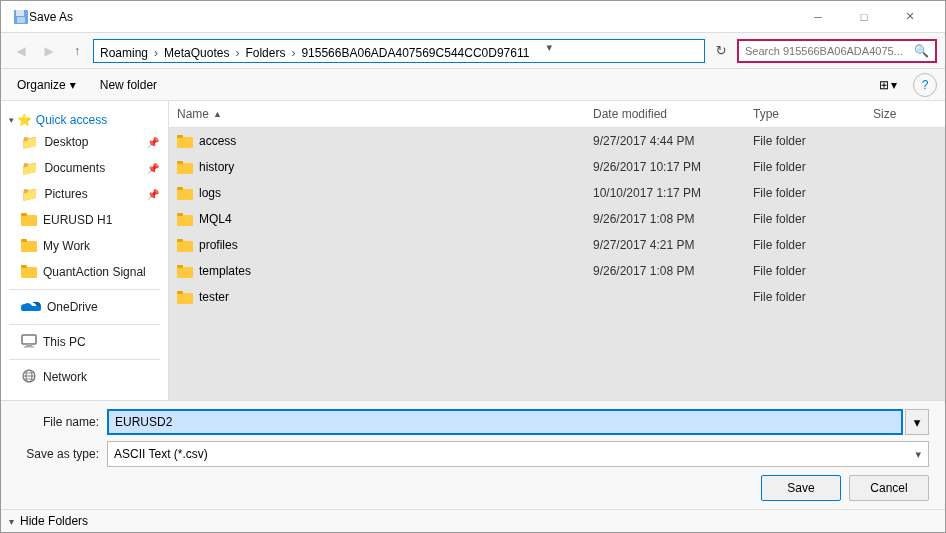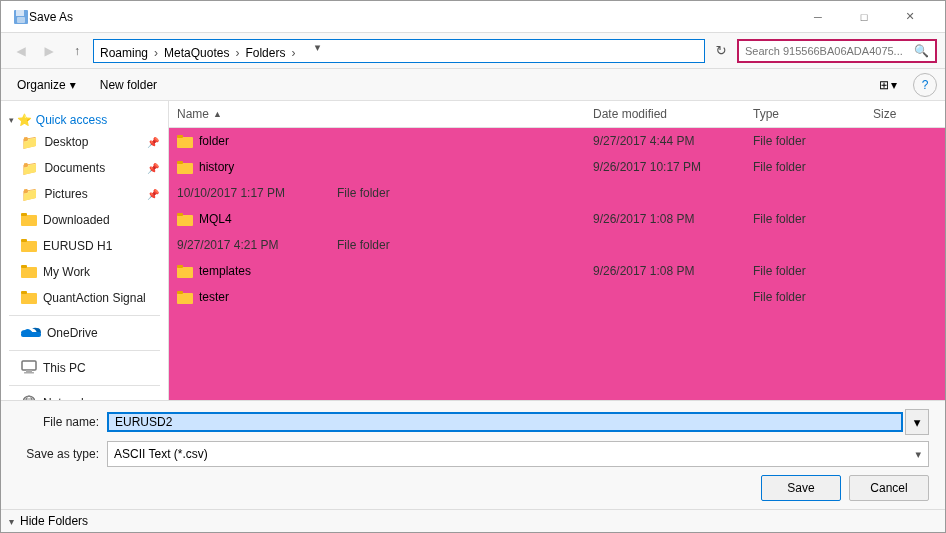--- a/index.html
+++ b/index.html
@@ -219,21 +219,21 @@
     .sidebar-item-divider {
       height: 1px;
       background: #e0e0e0;
       margin: 4px 8px;
     }
 
     
     .file-list {
       flex: 1;
       overflow-y: auto;
-      background: #ec4899;
+      background: #e5e5e5;
     }
     .file-list-header {
       display: flex;
       align-items: center;
       padding: 2px 0;
       border-bottom: 1px solid #e0e0e0;
       background: #fff;
       position: sticky;
       top: 0;
     }
@@ -385,20 +385,21 @@
     <button class="nav-btn disabled">◀</button>
     <button class="nav-btn disabled">▶</button>
     <button class="nav-btn">↑</button>
     <div class="address-path">
       <span class="path-segment">Roaming</span>
       <span class="path-sep">›</span>
       <span class="path-segment">MetaQuotes</span>
       <span class="path-sep">›</span>
       <span class="path-segment">Folders</span>
       <span class="path-sep">›</span>
+      <span class="path-segment">915566BA06ADA407569C544CC0D97611</span>
       <button class="nav-btn" style="margin-left:4px; padding:0 4px; font-size:11px;">▾</button>
     </div>
     <button class="refresh-btn">↻</button>
     <div class="search-box">
       <input type="text" style="width: 100%; border: none; outline: none; font-size: 11px; color: rgb(153, 153, 153);" placeholder="Search 915566BA06ADA4075...">
       <span style="color:#777; font-size:12px;">🔍</span>
     </div>
   </div>
 
   <div class="toolbar">
@@ -437,30 +438,20 @@
           <span style="color:#4a90d9; font-size:14px;">📁</span>
           <span>Documents</span>
           <span class="pin-icon">📌</span>
         </div>
         <div class="sidebar-item">
           <span style="color:#4a90d9; font-size:14px;">📁</span>
           <span>Pictures</span>
           <span class="pin-icon">📌</span>
         </div>
         <div class="sidebar-item">
-          <span style="color:#ffc83d; font-size:14px; position:relative;">
-            <svg width="16" height="14" viewBox="0 0 16 14">
-                <rect x="0" y="3" width="16" height="11" rx="1" fill="#ffc83d"></rect>
-                <rect x="0" y="3" width="7" height="3" fill="#ffc83d"></rect>
-                <rect x="0" y="1" width="6" height="3" rx="1" fill="#e6a800"></rect>
-              </svg>
-          </span>
-          <span>Downloaded</span>
-        </div>
-        <div class="sidebar-item">
           <span style="font-size:14px; color:#ffc83d;">
             <svg width="16" height="14" viewBox="0 0 16 14">
                 <rect x="0" y="3" width="16" height="11" rx="1" fill="#ffc83d"></rect>
                 <rect x="0" y="1" width="6" height="3" rx="1" fill="#e6a800"></rect>
               </svg>
           </span>
           <span>EURUSD H1</span>
         </div>
         <div class="sidebar-item">
           <span style="font-size:14px; color:#ffc83d;">
@@ -541,56 +532,70 @@
         </div>
       </div>
 
       <div id="file-rows-container">
           <div class="file-row">
       <div class="col-name">
         <svg width="16" height="14" viewBox="0 0 16 14">
           <rect x="0" y="3" width="16" height="11" rx="1" fill="#ffc83d"></rect>
           <rect x="0" y="1" width="6" height="3" rx="1" fill="#e6a800"></rect>
         </svg>
-        <span>folder</span>
+        <span>access</span>
       </div>
       <div class="col-date">9/27/2017 4:44 PM</div>
       <div class="col-type">File folder</div>
       <div class="col-size"></div>
     </div>
           <div class="file-row">
       <div class="col-name">
         <svg width="16" height="14" viewBox="0 0 16 14">
           <rect x="0" y="3" width="16" height="11" rx="1" fill="#ffc83d"></rect>
           <rect x="0" y="1" width="6" height="3" rx="1" fill="#e6a800"></rect>
         </svg>
         <span>history</span>
       </div>
       <div class="col-date">9/26/2017 10:17 PM</div>
       <div class="col-type">File folder</div>
       <div class="col-size"></div>
     </div>
           <div class="file-row">
+      <div class="col-name">
+        <svg width="16" height="14" viewBox="0 0 16 14">
+          <rect x="0" y="3" width="16" height="11" rx="1" fill="#ffc83d"></rect>
+          <rect x="0" y="1" width="6" height="3" rx="1" fill="#e6a800"></rect>
+        </svg>
+        <span>logs</span>
+      </div>
       <div class="col-date">10/10/2017 1:17 PM</div>
       <div class="col-type">File folder</div>
       <div class="col-size"></div>
     </div>
           <div class="file-row">
       <div class="col-name">
         <svg width="16" height="14" viewBox="0 0 16 14">
           <rect x="0" y="3" width="16" height="11" rx="1" fill="#ffc83d"></rect>
           <rect x="0" y="1" width="6" height="3" rx="1" fill="#e6a800"></rect>
         </svg>
         <span>MQL4</span>
       </div>
       <div class="col-date">9/26/2017 1:08 PM</div>
       <div class="col-type">File folder</div>
       <div class="col-size"></div>
     </div>
           <div class="file-row">
+      <div class="col-name">
+        <svg width="16" height="14" viewBox="0 0 16 14">
+          <rect x="0" y="3" width="16" height="11" rx="1" fill="#ffc83d"></rect>
+          <rect x="0" y="1" width="6" height="3" rx="1" fill="#e6a800"></rect>
+        </svg>
+        <span>profiles</span>
+      </div>
       <div class="col-date">9/27/2017 4:21 PM</div>
       <div class="col-type">File folder</div>
       <div class="col-size"></div>
     </div>
           <div class="file-row">
       <div class="col-name">
         <svg width="16" height="14" viewBox="0 0 16 14">
           <rect x="0" y="3" width="16" height="11" rx="1" fill="#ffc83d"></rect>
           <rect x="0" y="1" width="6" height="3" rx="1" fill="#e6a800"></rect>
         </svg>
@@ -611,21 +616,21 @@
       <div class="col-type">File folder</div>
       <div class="col-size"></div>
     </div>
         </div>
     </div>
   </div>
 
   <div class="bottom-bar">
     <div class="bottom-row">
       <span class="bottom-label">File name:</span>
-      <input class="filename-input" type="text" value="EURUSD2" style="flex: 1 1 0%; height: 20px; border: 2px solid rgb(0, 120, 215); padding: 2px 6px; font-size: 12px; background: rgb(204, 228, 255); outline: none;">
+      <input class="filename-input" type="text" value="EURUSD2" style="flex: 1 1 0%; height: 26px; border: 2px solid rgb(0, 120, 215); padding: 2px 6px; font-size: 12px; background: rgb(204, 228, 255); outline: none;">
       <button style="width:24px; height:26px; border:1px solid #bbb; background:#f0f0f0; cursor:pointer; margin-left:2px; display:flex; align-items:center; justify-content:center;">▾</button>
     </div>
     <div class="bottom-row">
       <span class="bottom-label">Save as type:</span>
       <div class="select-wrapper">
         <select class="filetype-select" style="width:100%; height:26px; border:1px solid #bbb; background:#fff; font-size:12px; padding:2px 6px;">
           <option>ASCII Text (*.csv)</option>
           <option>CSV (*.csv)</option>
           <option>All Files (*.*)</option>
         </select>

